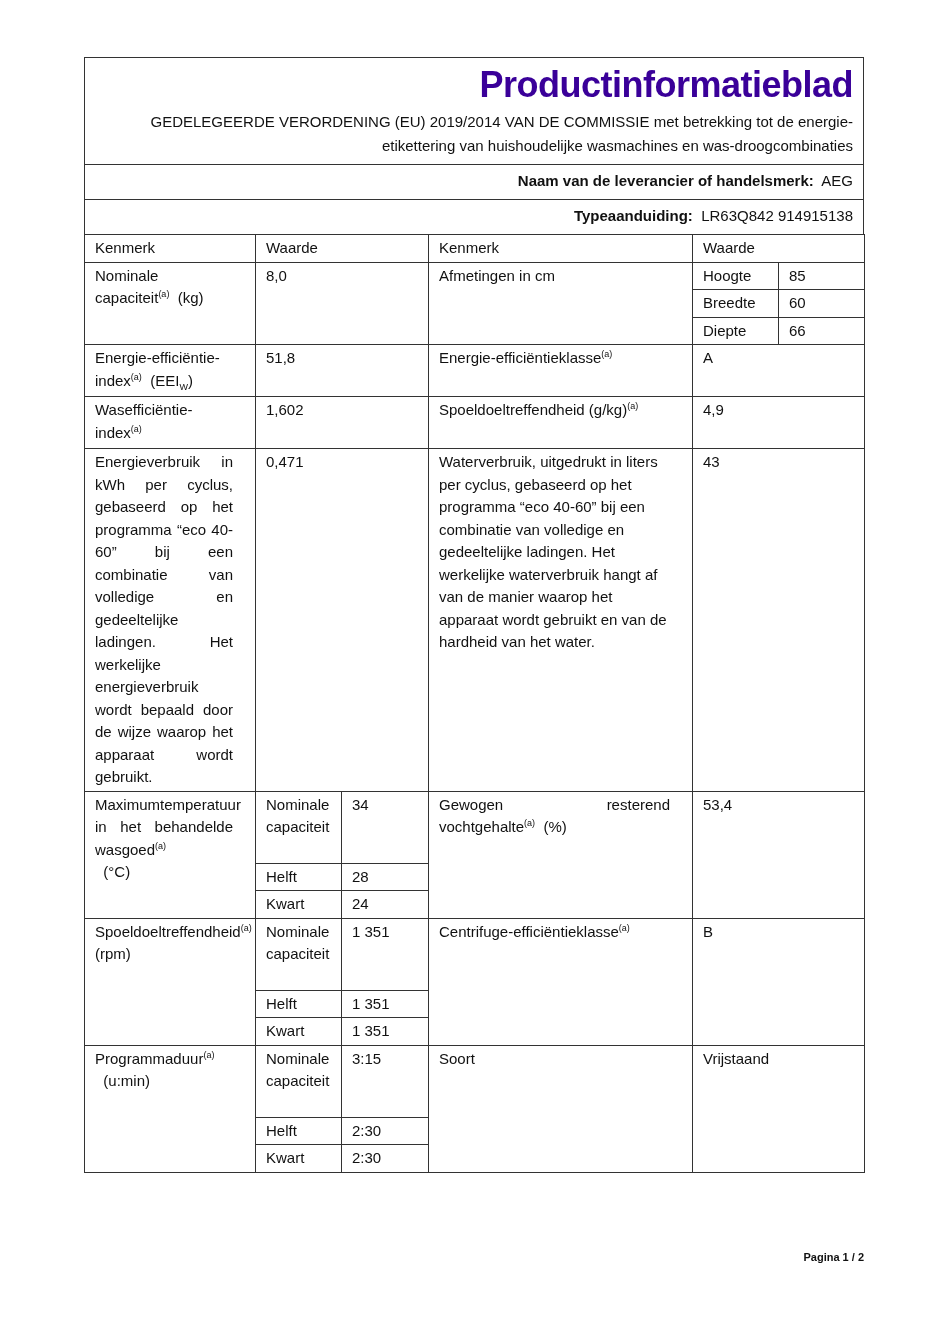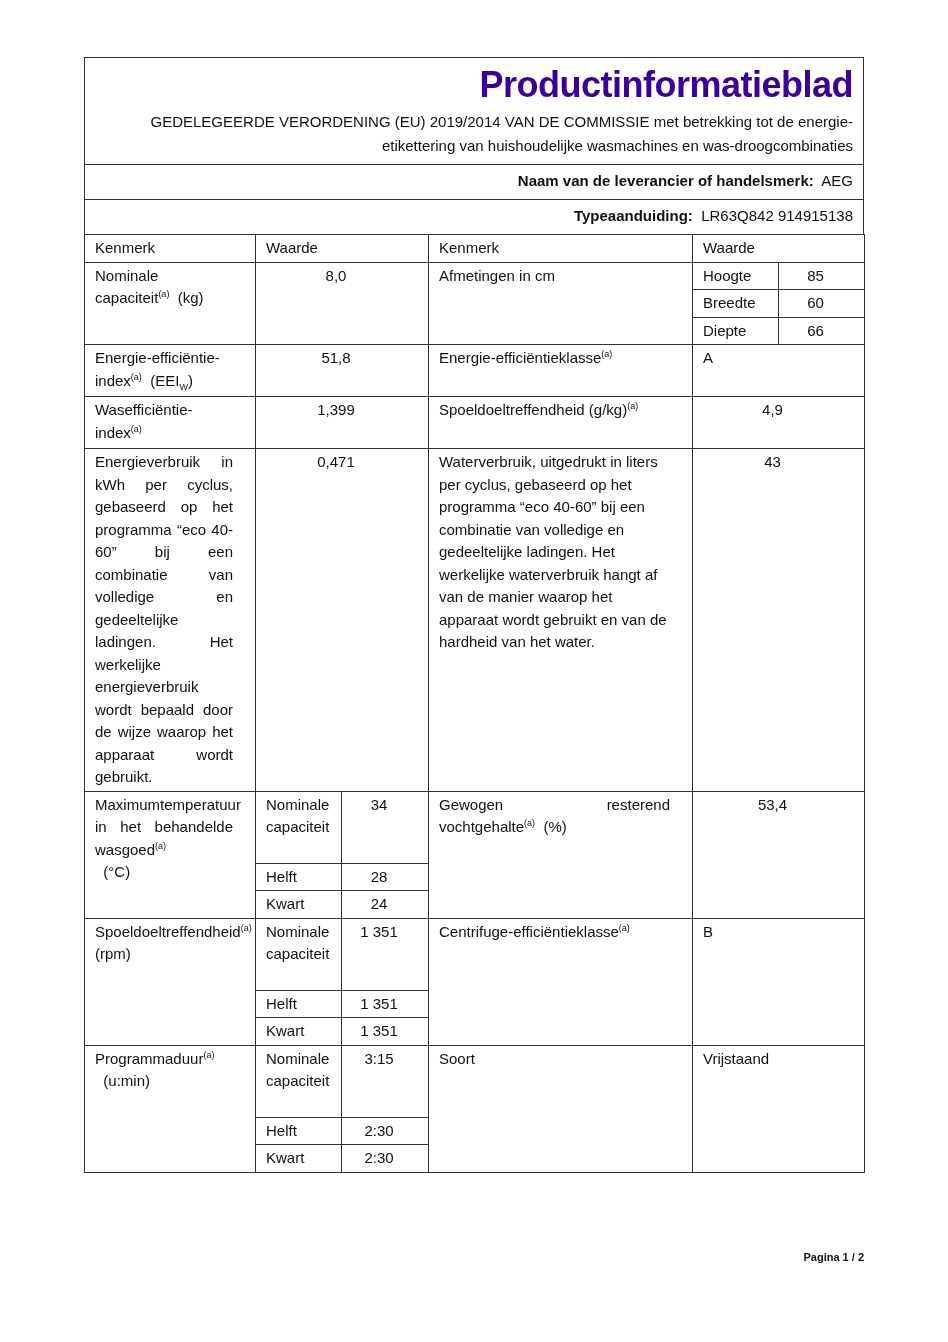--- a/index.html
+++ b/index.html
@@ -6,21 +6,21 @@
   body{width:948px;height:1342px;position:relative;font-family:"Liberation Sans",sans-serif;color:#111;font-size:15px;}
   .page{position:absolute;left:84px;top:57px;width:780px;}
   .box{border:1.5px solid #333;border-bottom:none;text-align:right;}
   .hdr{padding:4px 10px 4px 10px;}
   .title{color:#3a0099;font-weight:bold;font-size:36px;line-height:42px;letter-spacing:-0.5px;margin-top:2px;}
   .sub{font-size:15px;line-height:24px;margin-top:4px;margin-bottom:2px;}
   .row{border-top:1.5px solid #333;padding:0 10px;font-size:15px;line-height:24px;}
   .row b{font-weight:bold;}
   table{border-collapse:collapse;width:780px;table-layout:fixed;}
   td{border:1.5px solid #333;vertical-align:top;padding:2px 22px 2px 10px;font-size:15px;line-height:22.5px;}
-  td.num{text-align:center;}
+  td.num{text-align:left;}
   td.j{text-align:justify;}
   sup{font-size:9px;line-height:0;vertical-align:super;}
   sub{font-size:9px;line-height:0;}
   .footer{position:absolute;right:84px;top:1251px;font-size:11px;font-weight:bold;}
 </style>
 </head>
 <body>
 
 <div class="page">
   <div class="box">
@@ -73,21 +73,21 @@
 
     <tr>
       <td style="height:47px"><span>Energie-efficiëntie-index</span><sup>(a)</sup>&nbsp; <span>(EEI</span><sub>W</sub><span>)</span></td>
       <td colspan="2" class="num">51,8</td>
       <td><span>Energie-efficiëntieklasse</span><sup>(a)</sup></td>
       <td colspan="2">A</td>
     </tr>
 
     <tr>
       <td style="height:47px"><span>Wasefficiëntie-index</span><sup>(a)</sup></td>
-      <td colspan="2" class="num">1,399</td>
+      <td colspan="2" class="num">1,602</td>
       <td><span>Spoeldoeltreffendheid (g/kg)</span><sup>(a)</sup></td>
       <td colspan="2" class="num">4,9</td>
     </tr>
 
     <tr>
       <td class="j" style="hyphens:auto;" lang="nl">Energieverbruik in kWh per cyclus, gebaseerd op het programma “eco 40-60” bij een combinatie van volledige en gedeeltelijke ladingen. Het werkelijke energieverbruik wordt bepaald door de wijze waarop het apparaat wordt gebruikt.</td>
       <td colspan="2" class="num">0,471</td>
       <td lang="nl" style="hyphens:auto;">Waterverbruik, uitgedrukt in liters per cyclus, gebaseerd op het programma “eco 40-60” bij een combinatie van volledige en gedeeltelijke ladingen. Het werkelijke waterverbruik hangt af van de manier waarop het apparaat wordt gebruikt en van de hardheid van het water.</td>
       <td colspan="2" class="num">43</td>
     </tr>

